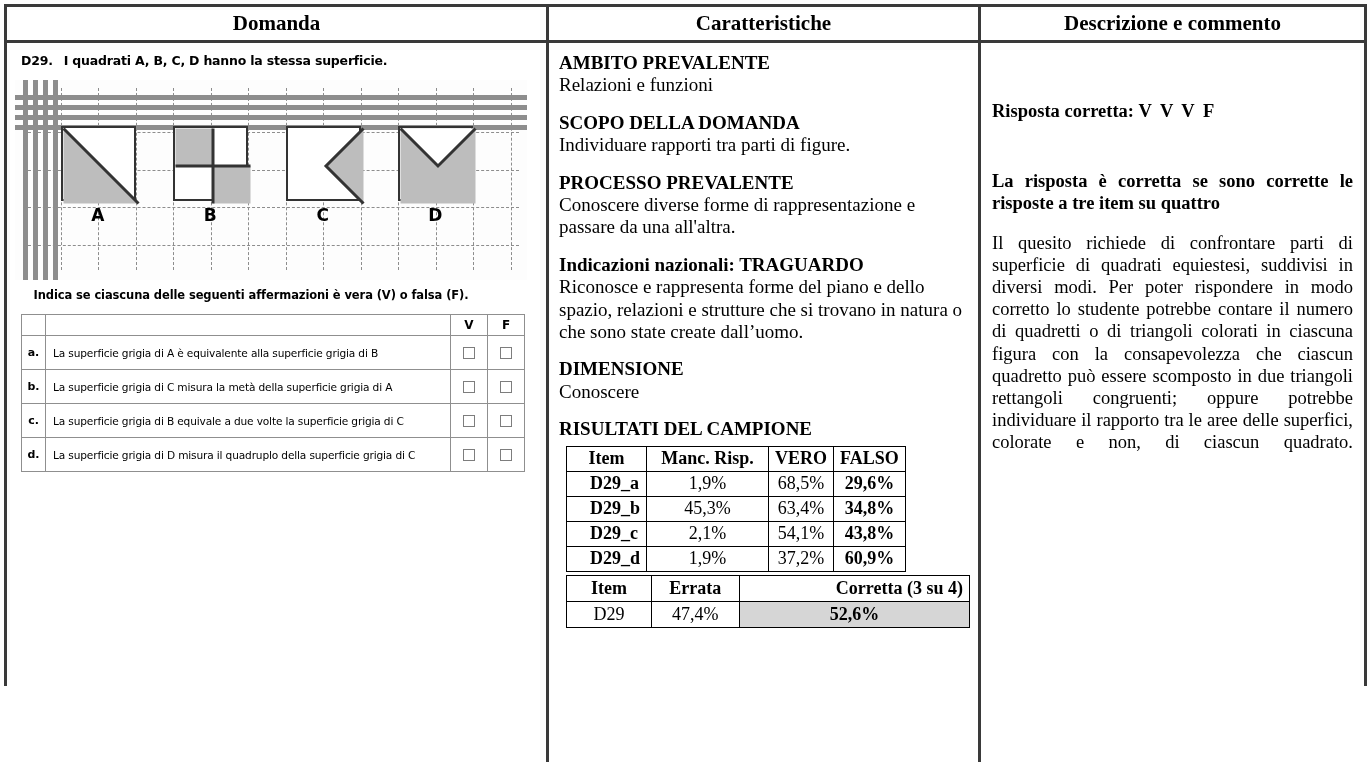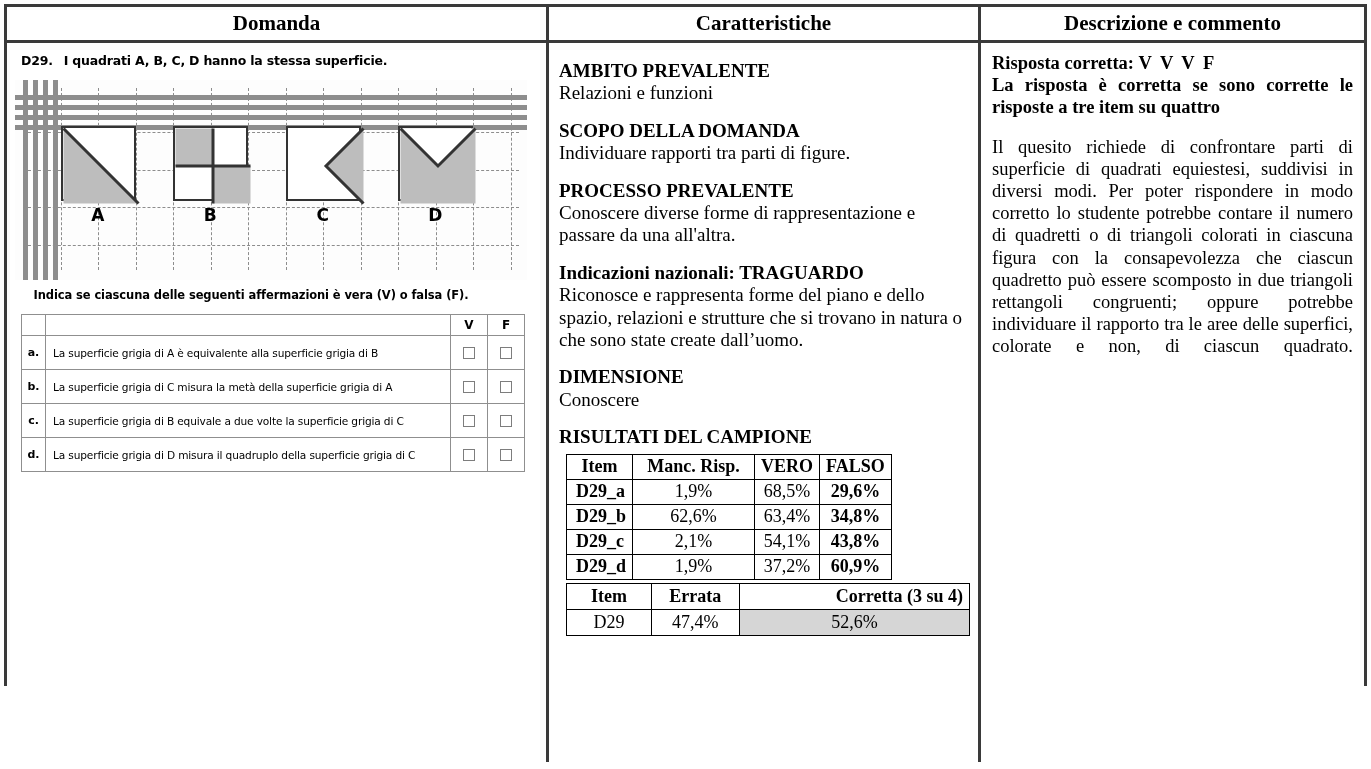--- a/index.html
+++ b/index.html
@@ -153,73 +153,74 @@
   }
 
   
   #char-col { padding: 9px 8px 0 10px; }
   .sec-h {
     font-weight: bold;
     font-size: 19px;
     line-height: 1.18;
     margin-top: 15px;
   }
-  .sec-h:first-child { margin-top: 8px; }
+  .sec-h:first-child { margin-top: 0; }
   .sec-b {
     font-size: 19px;
     line-height: 1.18;
   }
 
   #res-table {
     border-collapse: collapse;
     margin-top: 5px;
     margin-left: 7px;
     font-size: 18px;
   }
   #res-table td {
     border: 1.8px solid #000;
     padding: 0 6px;
     height: 25px;
     text-align: center;
     white-space: nowrap;
   }
   #res-table .hd { font-weight: bold; }
-  #res-table .item { font-weight: bold; text-align: left; padding-left: 9px; margin-top: 44px; }
+  #res-table .item { font-weight: bold; text-align: left; padding-left: 23px; margin-top: 44px; }
   #res-table .falso { font-weight: bold; }
   #res-table .w-item { width: 66px; }
   #res-table .w-manc { width: 122px; }
   #res-table .w-vero { width: 63px; }
   #res-table .w-falso { width: 68px; }
 
   #res-table2 {
     border-collapse: collapse;
     margin-top: 3px;
     margin-left: 7px;
     font-size: 18px;
   }
   #res-table2 td {
     border: 1.8px solid #000;
     padding: 0 6px;
     height: 26px;
     text-align: center;
     white-space: nowrap;
   }
   #res-table2 .hd { font-weight: bold; }
-  #res-table2 .shaded { background: #d6d6d6; font-weight: normal; }
+  #res-table2 .shaded { background: #d6d6d6; font-weight: bold; }
   #res-table2 .w-a { width: 88px; }
   #res-table2 .w-b { width: 90px; }
   #res-table2 .w-c { width: 238px; text-align: right; }
 
   
   #desc-col { padding: 9px 11px 0 11px; }
   .d-bold {
     font-weight: bold;
     font-size: 18.5px;
     line-height: 1.2;
     text-align: justify;
+    margin-top: 48px;
   }
   .d-bold .spaced { letter-spacing: 2px; }
   .d-body {
     font-size: 18.5px;
     line-height: 1.2;
     text-align: justify;
     margin-top: 17px;
   }
   .d-body:last-child::after {
     content: "";
@@ -395,21 +396,21 @@
             <td class="hd w-falso">FALSO</td>
           </tr>
           <tr>
             <td class="item">D29_a</td>
             <td>1,9%</td>
             <td>68,5%</td>
             <td class="falso">29,6%</td>
           </tr>
           <tr>
             <td class="item">D29_b</td>
-            <td>62,6%</td>
+            <td>45,3%</td>
             <td>63,4%</td>
             <td class="falso">34,8%</td>
           </tr>
           <tr>
             <td class="item">D29_c</td>
             <td>2,1%</td>
             <td>54,1%</td>
             <td class="falso">43,8%</td>
           </tr>
           <tr>

